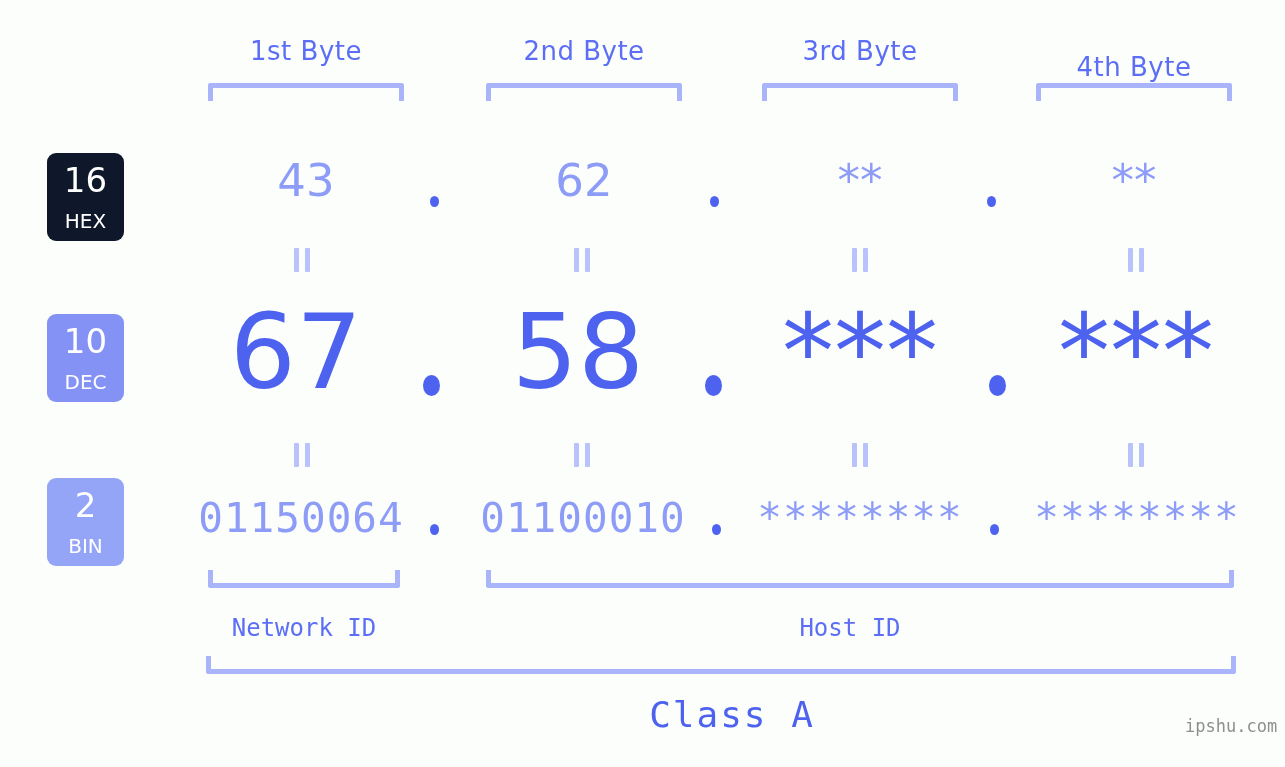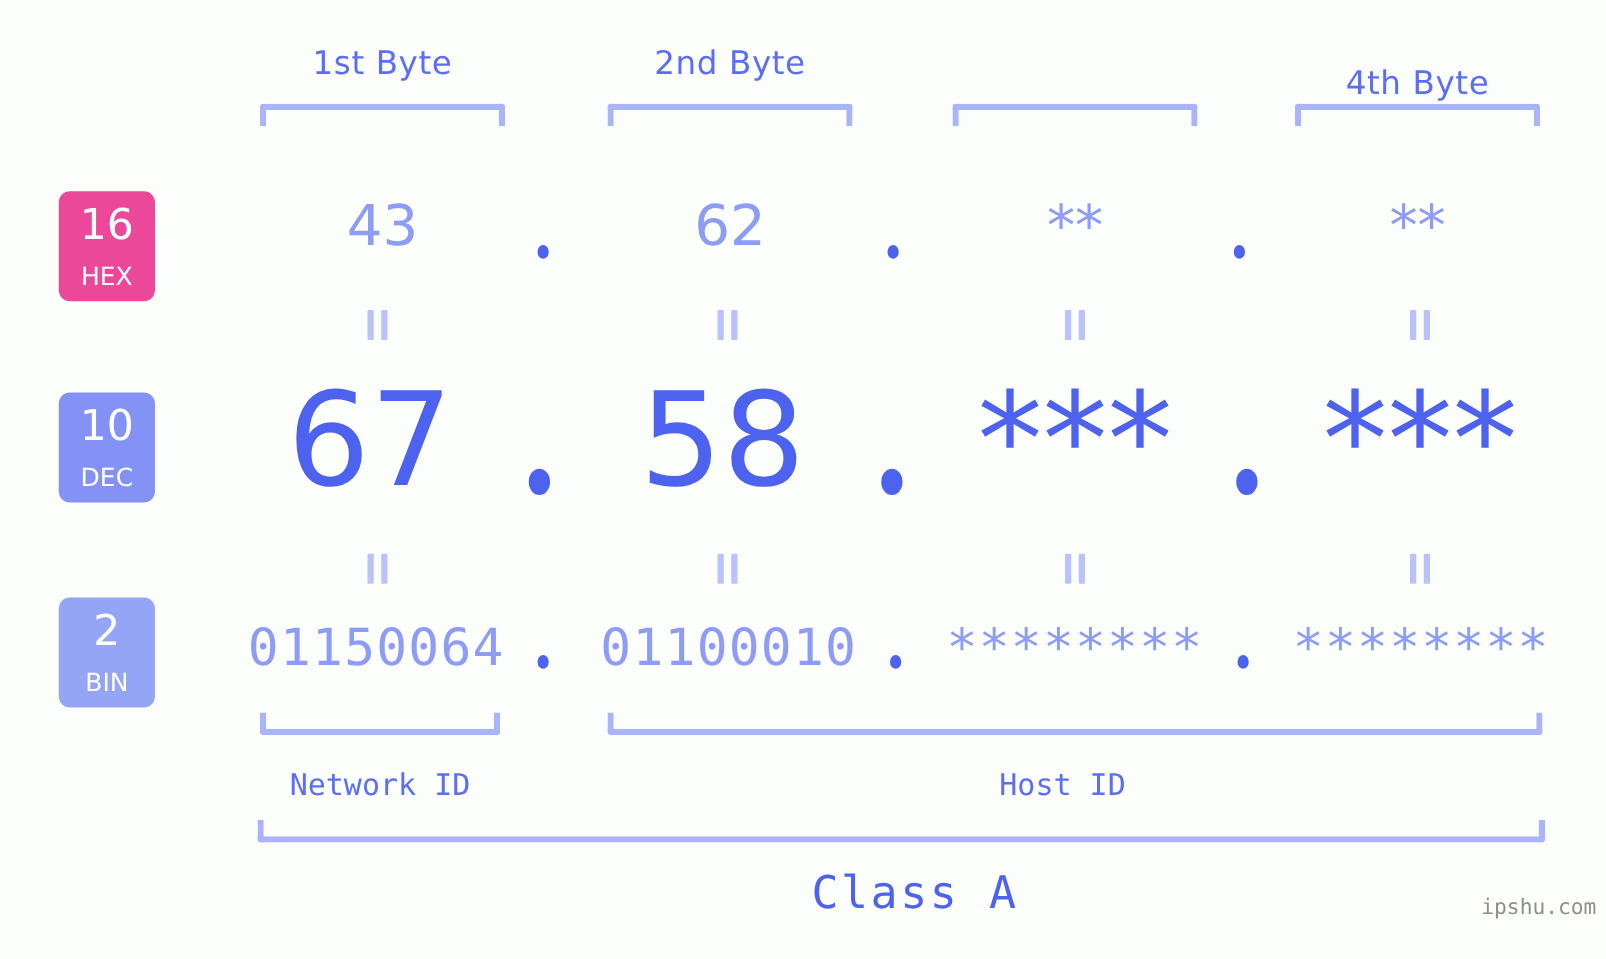--- a/index.html
+++ b/index.html
@@ -146,29 +146,30 @@
     white-space: nowrap;
   }
 </style>
 </head>
 <body>
 
 <div id="stage">
 
   <div class="byte-label" style="left:206px; top:36px; width:200px;">1st Byte</div>
   <div class="byte-label" style="left:484px; top:36px; width:200px;">2nd Byte</div>
+  <div class="byte-label" style="left:760px; top:36px; width:200px;">3rd Byte</div>
   <div class="byte-label" style="left:1034px; top:52px; width:200px;">4th Byte</div>
 
   <div class="bracket bracket-down" style="left:208px; top:83px; width:196px;"></div>
   <div class="bracket bracket-down" style="left:486px; top:83px; width:196px;"></div>
   <div class="bracket bracket-down" style="left:762px; top:83px; width:196px;"></div>
   <div class="bracket bracket-down" style="left:1036px; top:83px; width:196px;"></div>
 
   <div class="row-hex">
-    <div class="badge" style="left:47px; top:153px; background:#ec4899;">
+    <div class="badge" style="left:47px; top:153px; background:#0f172a;">
       <span class="num">16</span>
       <span class="abbr">HEX</span>
     </div>
 
     <div class="val" style="left:206px; top:158px; width:200px;">43</div>
     <div class="dot dot-sm" style="left:430px; top:196px;"></div>
 
     <div class="val" style="left:484px; top:158px; width:200px;">62</div>
     <div class="dot dot-sm" style="left:710px; top:196px;"></div>
 

